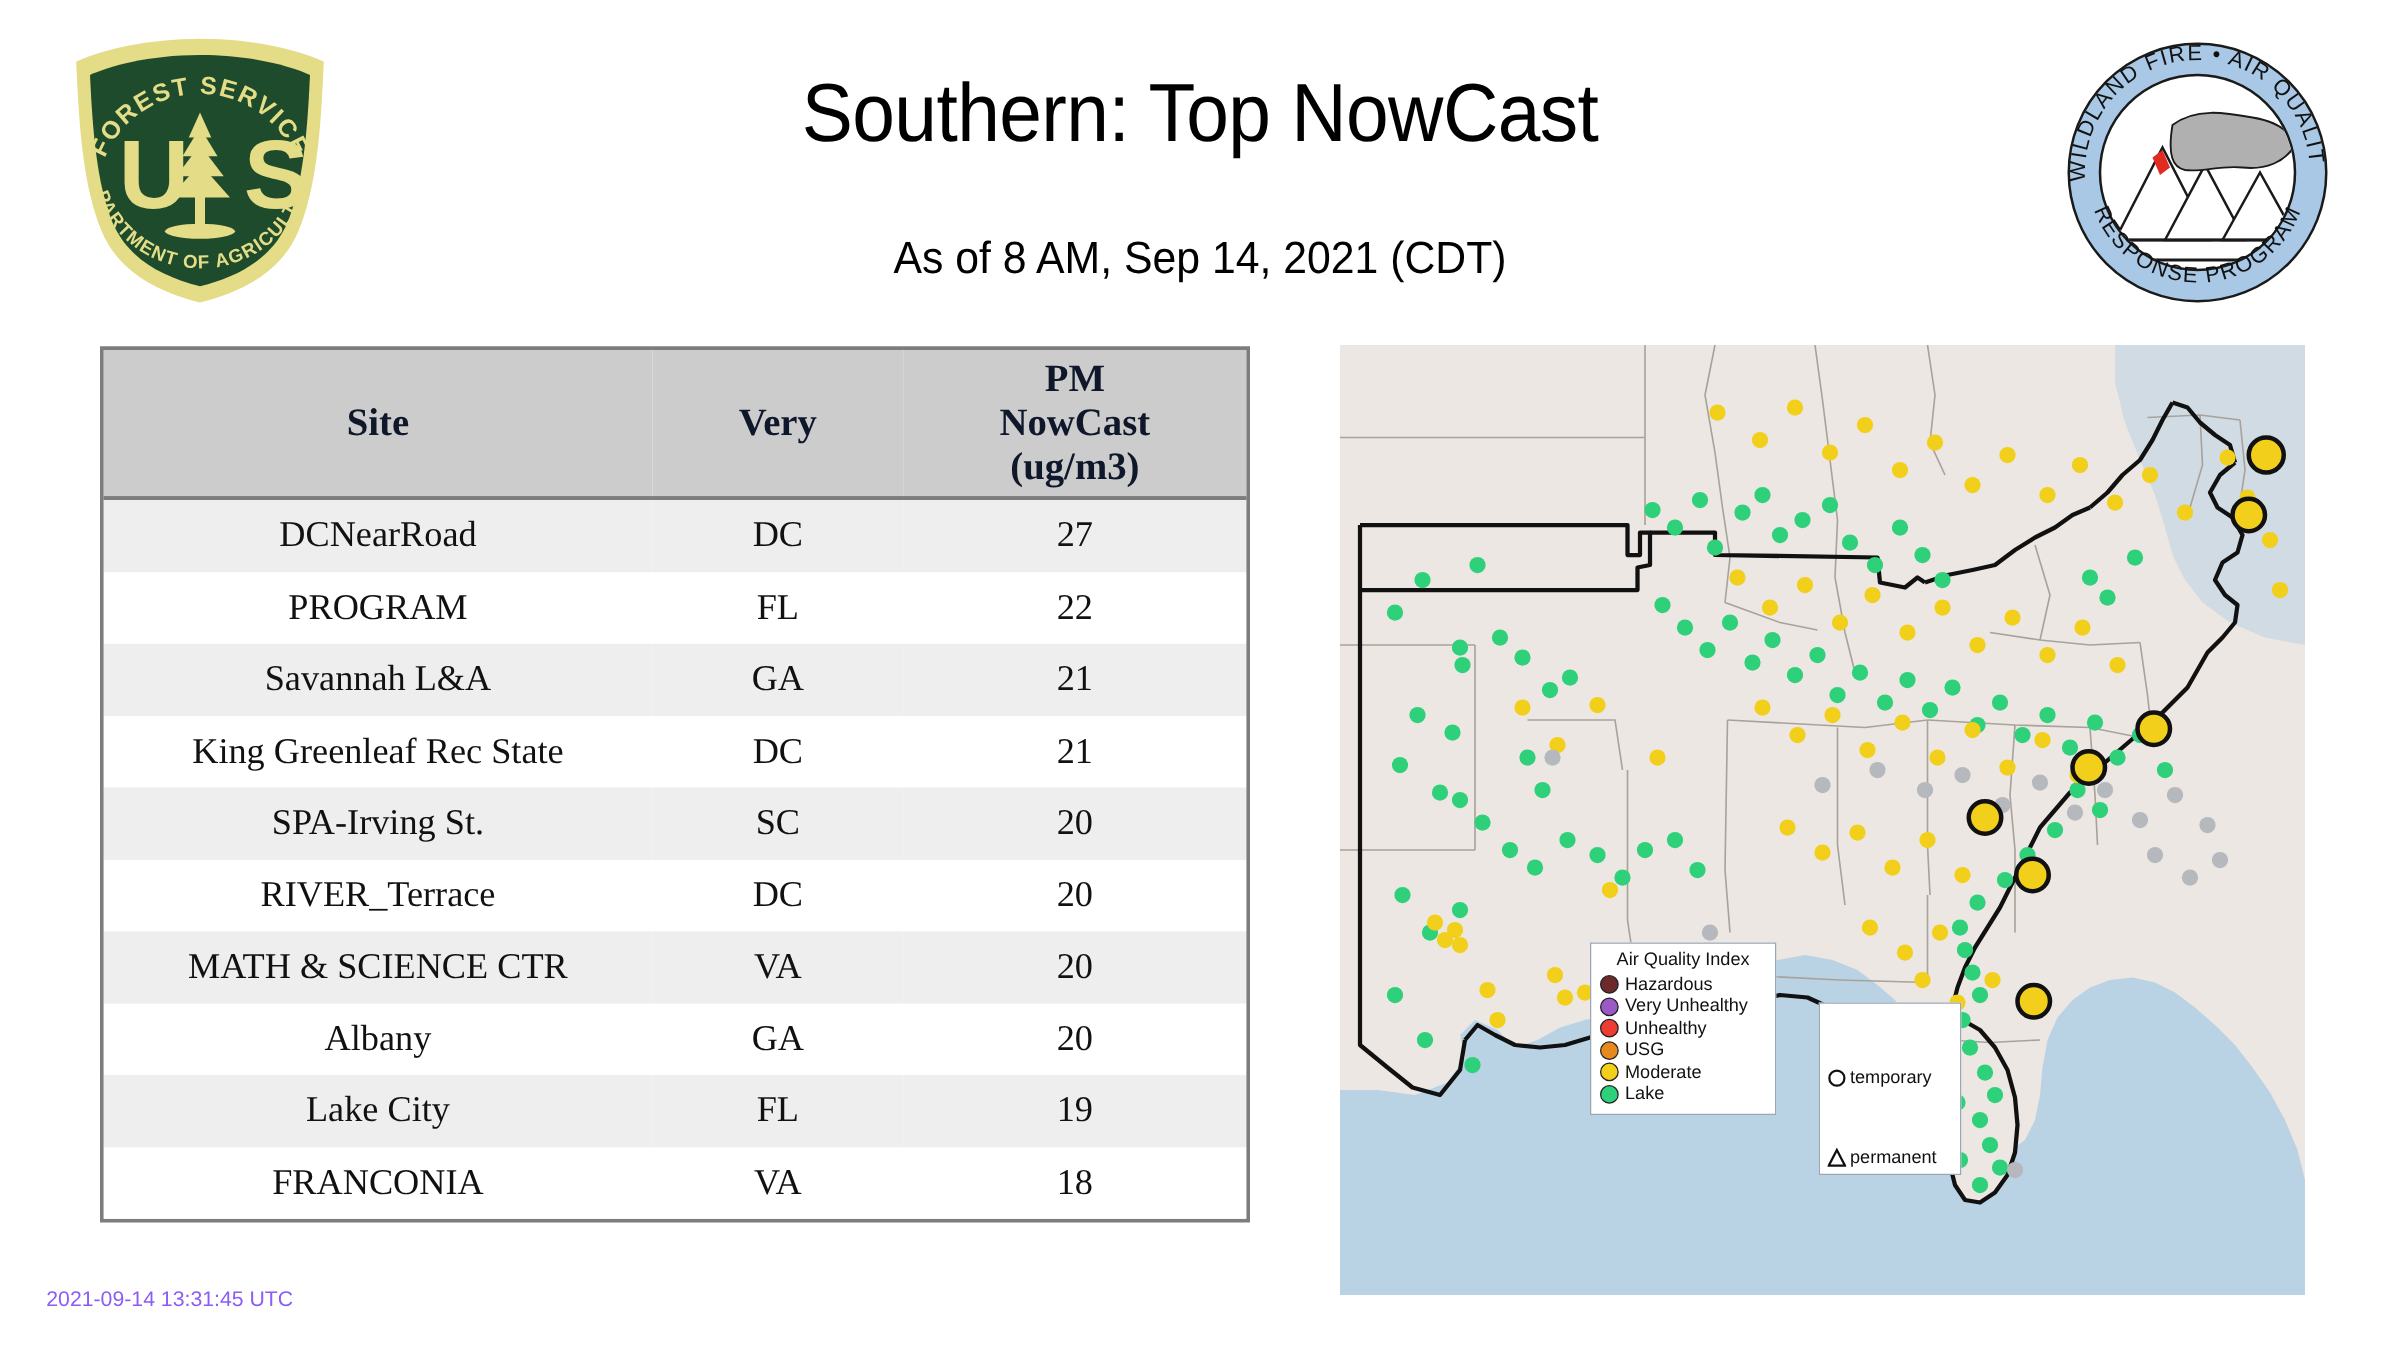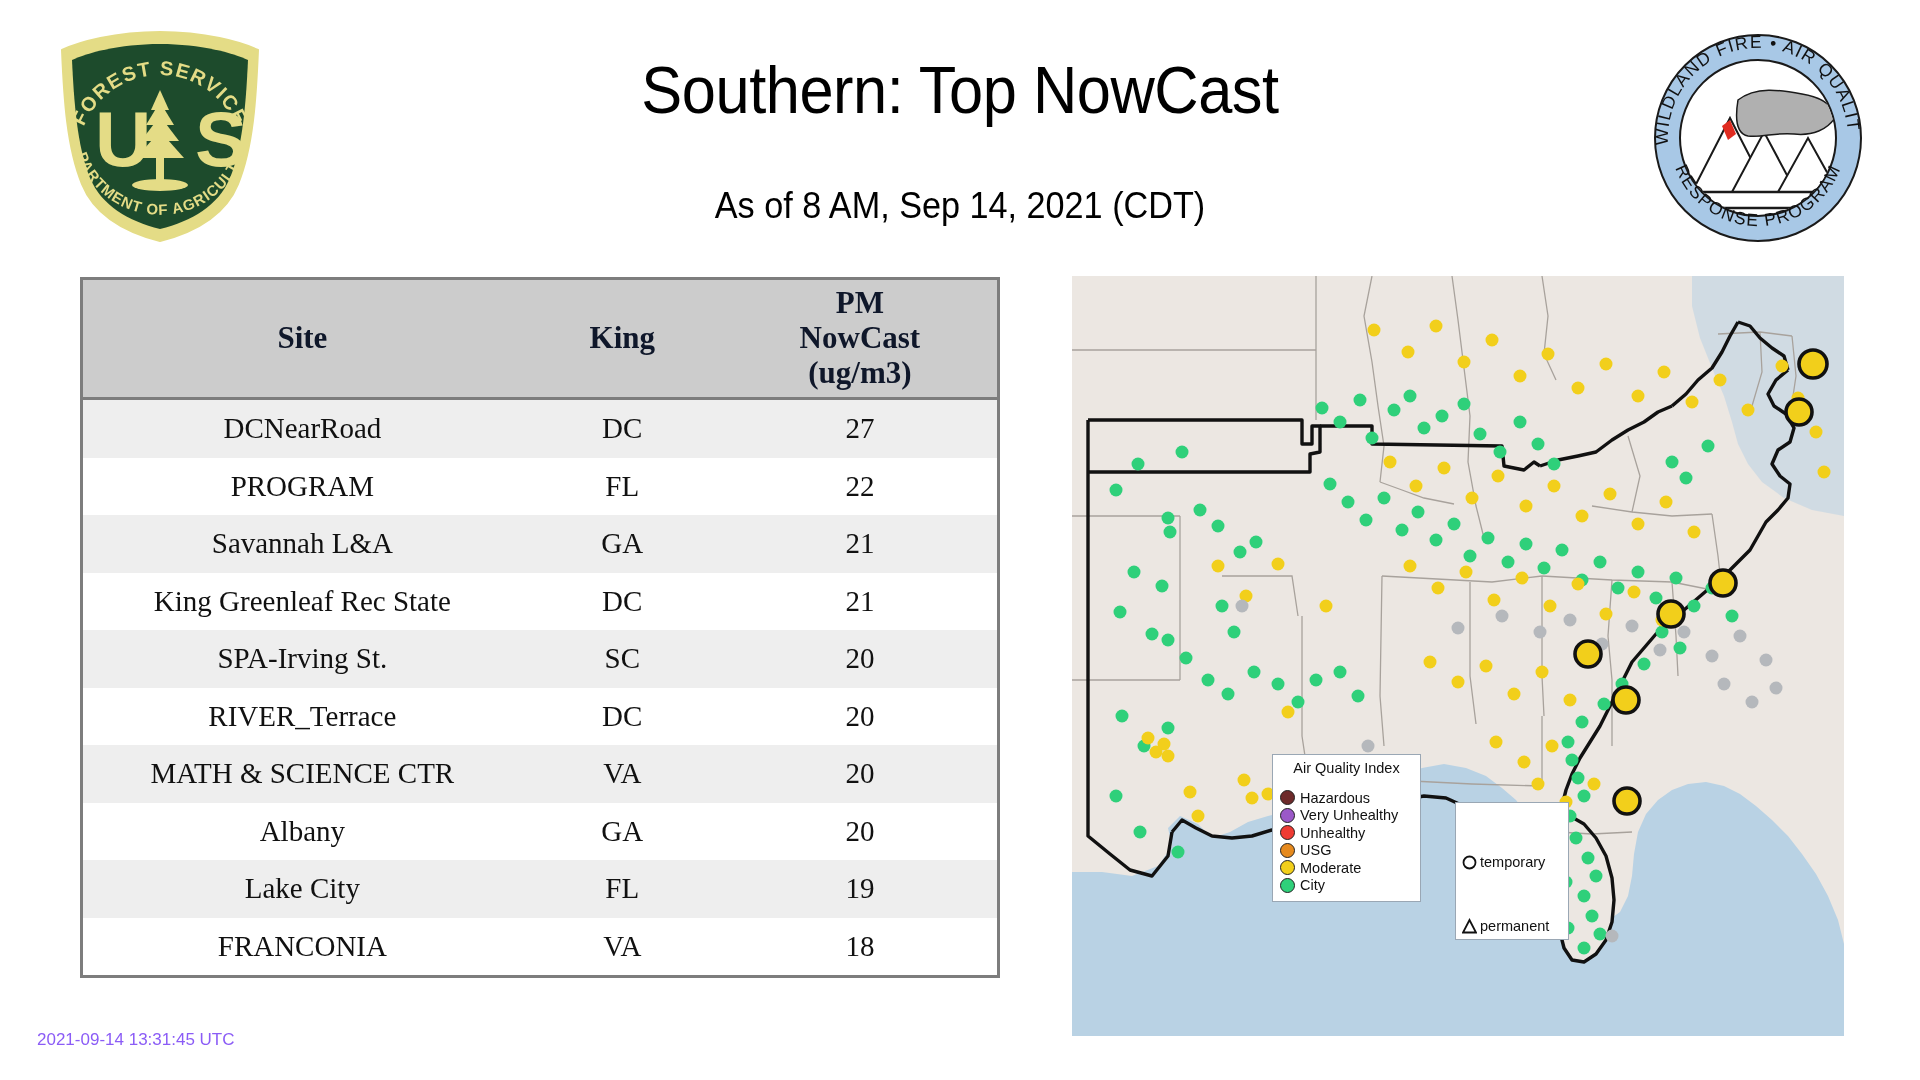--- a/index.html
+++ b/index.html
@@ -62,21 +62,21 @@
   #map-panel{
     position:absolute;left:1072px;top:276px;width:772px;height:760px;
     overflow:hidden;background:#ece7e2;
   }
   #map-svg{display:block;width:772px;height:760px;}
   .legend-box{
     position:absolute;background:#ffffff;border:1.5px solid #9aa7b4;
     font-family:"Liberation Sans", sans-serif;color:#111;
   }
   #aqi-legend{left:200px;top:478px;width:133px;padding:5px 7px 7px 7px;}
-  #aqi-legend .legend-title{font-size:14.5px;text-align:center;margin-bottom:13px;}
+  #aqi-legend .legend-title{font-size:14.5px;text-align:center;margin-bottom:3px;}
   #aqi-legend .legend-row{display:flex;align-items:center;height:17.5px;}
   #aqi-legend .swatch{
     width:13px;height:13px;border-radius:50%;border:1.6px solid #222;
     margin-right:5px;flex:0 0 auto;
   }
   #aqi-legend .legend-label{font-size:14.5px;line-height:1;white-space:nowrap;}
   #site-type-legend{left:383px;top:526px;width:100px;padding:4px 6px;}
   #site-type-legend .st-row{display:flex;align-items:center;height:18px;margin-top:46px;}
   #site-type-legend .st-label{font-size:14.5px;margin-left:3px;white-space:nowrap;}
 </style>
@@ -139,21 +139,21 @@
       </text>
     </svg>
   </div>
 </div>
 
 <div id="table-wrap">
   <table id="nowcast-table">
     <thead>
       <tr>
         <th class="col-site">Site</th>
-        <th class="col-state">King</th>
+        <th class="col-state">Very</th>
         <th class="col-pm">
           <div>PM</div>
           <div>NowCast</div>
           <div>(ug/m3)</div>
         </th>
       </tr>
     </thead>
     <tbody id="table-body">
         <tr>
           <td class="col-site">DCNearRoad</td>
@@ -494,21 +494,21 @@
         <div class="legend-row">
           <span class="swatch" style="background: rgb(230, 138, 30);"></span>
           <span class="legend-label">USG</span>
         </div>
         <div class="legend-row">
           <span class="swatch" style="background: rgb(242, 207, 27);"></span>
           <span class="legend-label">Moderate</span>
         </div>
         <div class="legend-row">
           <span class="swatch" style="background: rgb(47, 208, 122);"></span>
-          <span class="legend-label">City</span>
+          <span class="legend-label">Lake</span>
         </div>
       </div>
   </div>
 
   <div id="site-type-legend" class="legend-box">
     <div class="st-row">
       <svg width="15" height="17">
         <circle cx="7.5" cy="8.5" r="6" fill="none" stroke="#111" stroke-width="1.8"></circle>
       </svg>
       <span class="st-label">temporary</span>

